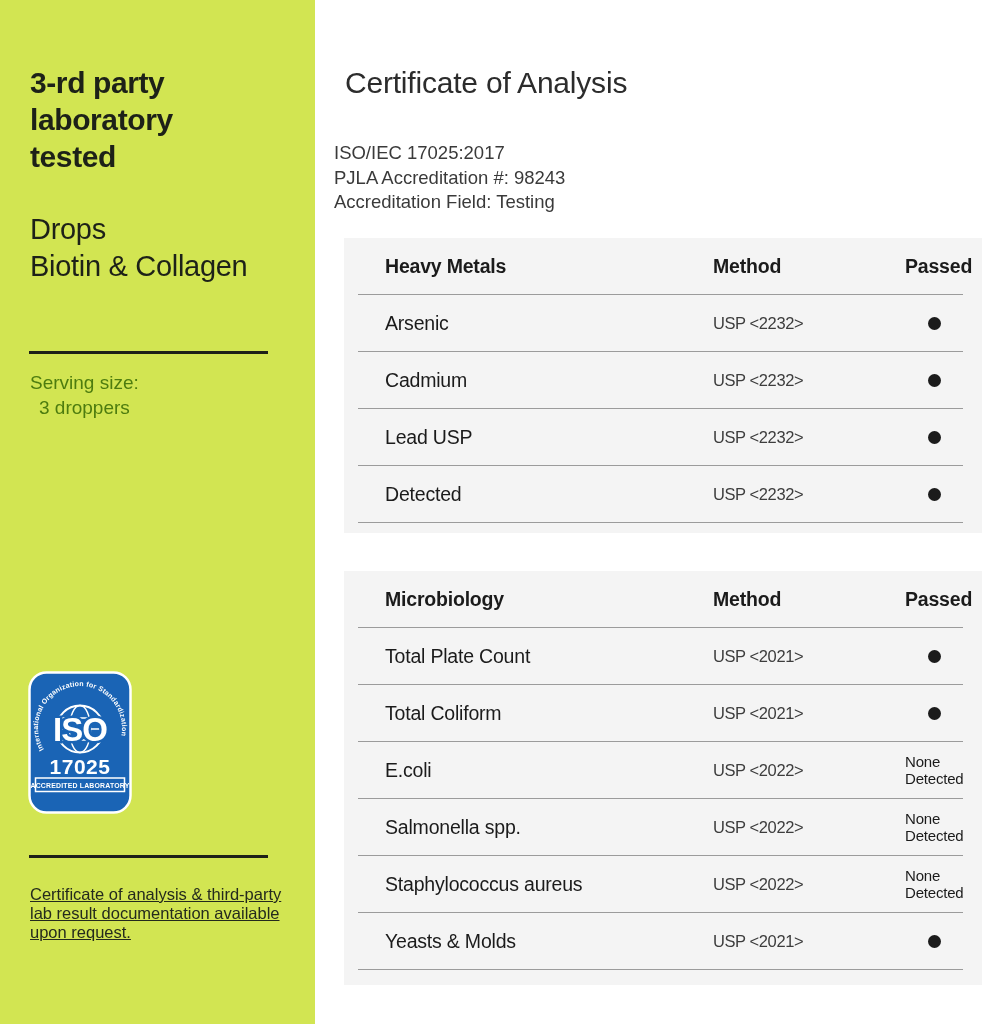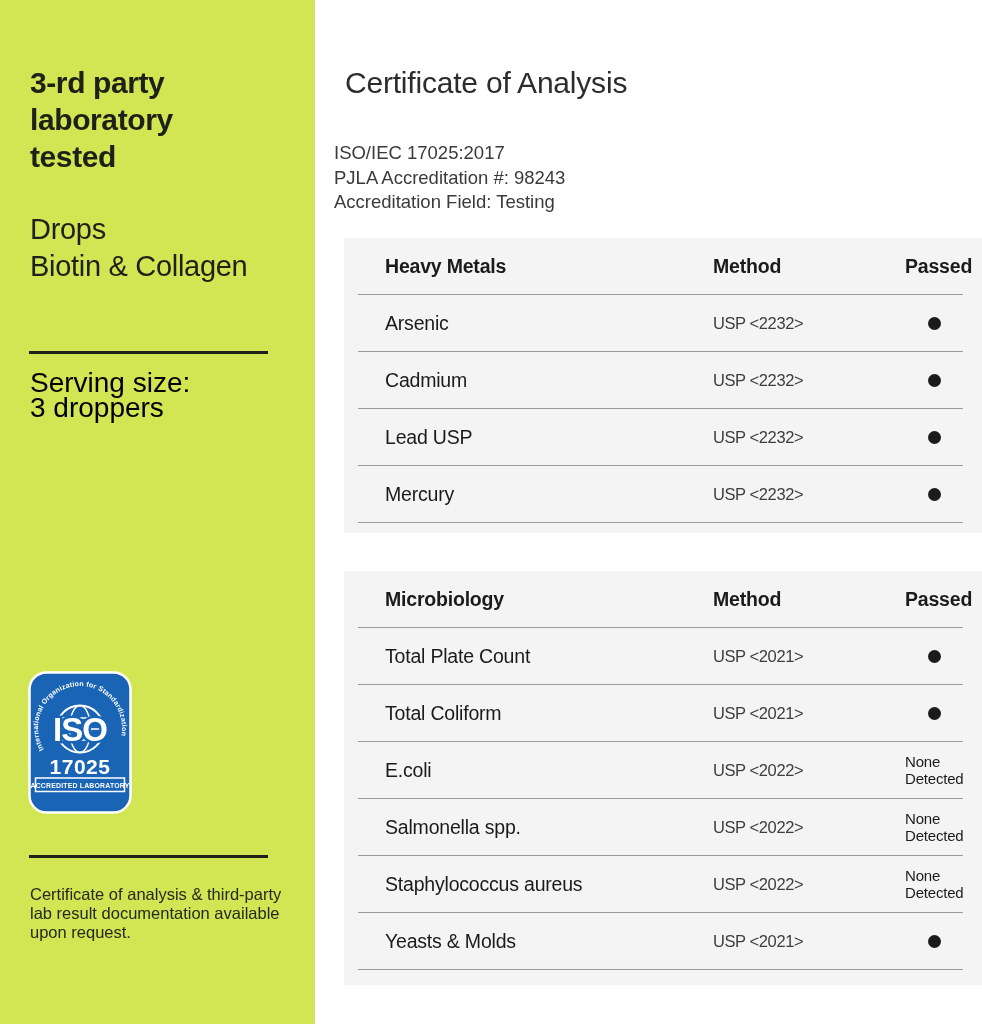--- a/index.html
+++ b/index.html
@@ -16,23 +16,23 @@
   }
   
   .sidebar{position:absolute;left:0;top:0;width:315px;height:1024px;background:var(--green);}
   .sb-heading{position:absolute;left:30px;top:64px;font-size:30px;font-weight:700;
     line-height:37px;letter-spacing:-0.4px;color:#1d2118;}
   .sb-product{position:absolute;left:30px;top:211px;font-size:29px;font-weight:400;
     line-height:37px;letter-spacing:-0.3px;color:#1d2118;}
   .sb-divider{position:absolute;left:29px;width:239px;height:3px;background:#1d2118;}
   .d1{top:351px;}
   .d2{top:855px;}
-  .sb-serving{position:absolute;left:30px;top:370px;font-size:28px;line-height:25px;color:#000000;}
+  .sb-serving{position:absolute;left:30px;top:370px;font-size:19px;line-height:25px;color:#4d7c0f;text-align:center;}
   .sb-footer{position:absolute;left:30px;top:885px;width:254px;margin:0;
-    font-size:16.5px;line-height:19px;color:#242a1d;}
+    font-size:16.5px;line-height:19px;color:#242a1d;text-decoration:underline;}
   
   .badge{position:absolute;left:28px;top:671px;width:104px;height:143px;}
   .badge text, .badge textPath{font-family:"Liberation Sans",sans-serif;}
   .b-bg{fill:var(--blue);stroke:#fff;stroke-width:2.5;}
   .b-arc{font-size:7px;font-weight:700;fill:#fff;letter-spacing:0.2px;}
   .b-globe{stroke:#fff;stroke-width:2;fill:none;}
   .b-globe-thin{stroke:#fff;stroke-width:1.4;fill:none;}
   .b-iso{font-size:33px;font-weight:700;fill:#fff;stroke:var(--blue);stroke-width:5px;
     paint-order:stroke;text-anchor:middle;letter-spacing:-1px;}
   .b-num{font-size:21px;font-weight:700;fill:#fff;text-anchor:middle;letter-spacing:0.5px;}
@@ -133,21 +133,21 @@
           </div>
       </div>
       <div class="t-row">
         <div class="c-name">Lead USP</div>
         <div class="c-method">USP &lt;2232&gt;</div>
         <div class="c-passed">
             <span class="dot"></span>
           </div>
       </div>
       <div class="t-row">
-        <div class="c-name">Mercury</div>
+        <div class="c-name">Detected</div>
         <div class="c-method">USP &lt;2232&gt;</div>
         <div class="c-passed">
             <span class="dot"></span>
           </div>
       </div>
     </section>
 
     <section class="card card2">
       <div class="t-row t-head">
         <div class="c-name">Microbiology</div>

